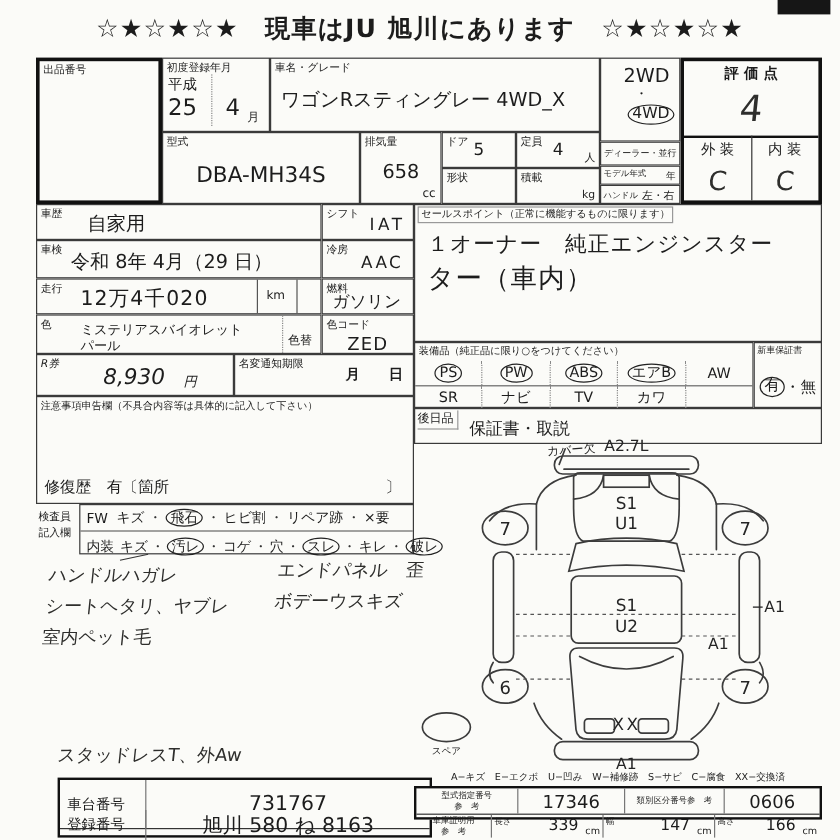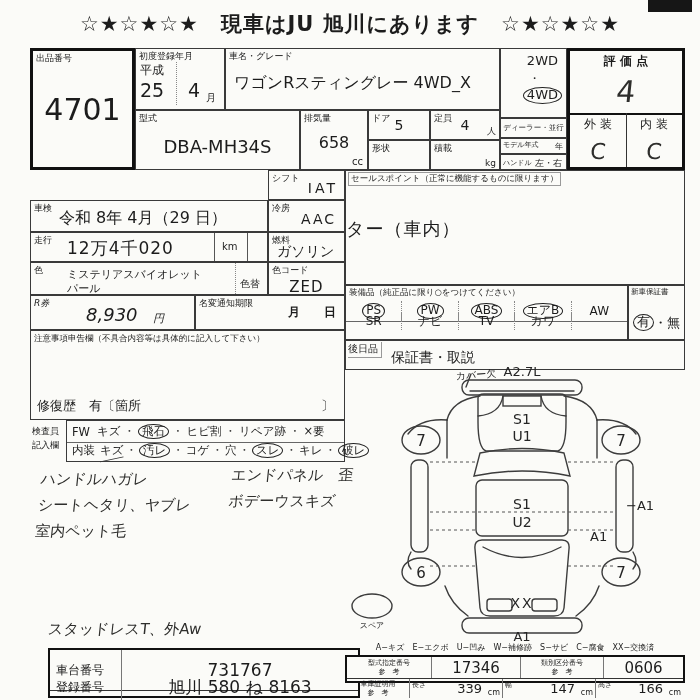--- a/index.html
+++ b/index.html
@@ -25,39 +25,38 @@
 <body>
 <div id="sheet">
 
   <div class="abs" style="top:10px;left:0;width:700px;text-align:center;font-size:21px;font-weight:bold;letter-spacing:1px;">☆★☆★☆★　現車はJU 旭川にあります　☆★☆★☆★</div>
   <div class="abs" style="top:0;right:8px;width:44px;height:12px;background:#161616;"></div>
 
   <div class="abs" style="left:30px;top:48px;width:655px;height:650px;">
 
     <div class="bx bold-bx" style="left:0;top:0;width:105px;height:122px;">
       <span class="lb">出品番号</span>
-      <div class="cen" style="width:100%;height:100%;font-size:30px;">4701</div>
     </div>
 
     <div class="bx" style="left:105px;top:0;width:90px;height:62px;">
       <span class="lb">初度登録年月</span>
       <div class="abs" style="left:4px;top:13px;font-size:12px;">平成</div>
       <div class="abs" style="left:4px;top:30px;font-size:19px;">25</div>
       <div class="abs" style="left:40px;top:13px;bottom:4px;border-left:1px dotted #888;"></div>
       <div class="abs" style="left:52px;top:30px;font-size:19px;">4</div>
       <div class="abs" style="left:70px;top:42px;font-size:10px;">月</div>
     </div>
 
     <div class="bx" style="left:195px;top:0;width:275px;height:62px;">
       <span class="lb">車名・グレード</span>
       <div class="abs" style="left:8px;top:24px;font-size:16px;font-weight:500;white-space:nowrap;">ワゴンRスティングレー 4WD_X</div>
     </div>
 
     <div class="bx" style="left:470px;top:0;width:67px;height:70px;">
-      <div class="abs" style="right:8px;top:4px;font-size:13px;text-align:center;">2WD</div>
+      <div class="abs" style="right:8px;top:4px;font-size:16px;text-align:center;">2WD</div>
       <div class="abs" style="right:26px;top:22px;font-size:11px;">・</div>
       <div class="abs" style="right:4px;top:38px;font-size:13px;"><span class="oval">4WD</span></div>
     </div>
 
     <div class="bx bold-bx" style="left:537px;top:0;width:118px;height:122px;">
       <div class="abs" style="left:0;top:2px;width:100%;text-align:center;font-size:12px;font-weight:bold;">評 価 点</div>
       <div class="abs cen hand" style="left:0;top:18px;width:100%;height:44px;font-size:30px;">4</div>
       <div class="abs" style="left:0;top:62px;width:100%;border-top:2px solid #111;"></div>
       <div class="abs" style="left:50%;top:62px;bottom:0;border-left:1px solid #333;"></div>
       <div class="abs" style="left:0;top:65px;width:50%;text-align:center;font-size:12px;">外 装</div>
@@ -100,20 +99,24 @@
     <div class="bx cen" style="left:470px;top:70px;width:67px;height:20px;font-size:7.5px;">ディーラー・並行</div>
     <div class="bx" style="left:470px;top:90px;width:67px;height:16px;">
       <span style="font-size:7px;position:absolute;left:2px;top:1px;">モデル年式</span>
       <span style="font-size:8px;position:absolute;right:3px;bottom:1px;">年</span>
     </div>
     <div class="bx" style="left:470px;top:106px;width:67px;height:16px;">
       <span style="font-size:7px;position:absolute;left:2px;top:3px;">ハンドル</span>
       <span style="font-size:9px;position:absolute;right:4px;top:2px;">左・右</span>
     </div>
 
+    <div class="bx" style="left:0;top:122px;width:238px;height:30px;">
+      <span class="lb">車歴</span>
+      <div class="abs" style="left:42px;top:6px;font-size:16px;">自家用</div>
+    </div>
 
     <div class="bx" style="left:238px;top:122px;width:77px;height:30px;">
       <span class="lb">シフト</span>
       <div class="abs" style="right:6px;top:9px;font-size:14px;letter-spacing:3px;">IAT</div>
     </div>
 
     <div class="bx" style="left:0;top:152px;width:238px;height:32px;">
       <span class="lb">車検</span>
       <div class="abs" style="left:28px;top:7px;font-size:16px;white-space:nowrap;">令和 8年 4月（29 日）</div>
     </div>
@@ -155,21 +158,22 @@
       <div class="abs" style="left:122px;top:15px;font-size:11px;">円</div>
     </div>
 
     <div class="bx" style="left:165px;top:247px;width:150px;height:35px;">
       <span class="lb">名変通知期限</span>
       <div class="abs" style="right:8px;bottom:8px;font-size:12px;font-weight:bold;">月　　日</div>
     </div>
 
     <div class="bx" style="left:315px;top:122px;width:340px;height:115px;">
       <div class="abs" style="left:2px;top:1px;font-size:8.5px;border:1px solid #999;padding:0 2px;background:#fbfbf8;">セールスポイント（正常に機能するものに限ります）</div>
-      <div class="abs" style="left:0;top:46px;font-size:18px;letter-spacing:1px;">ター（車内）</div>
+      <div class="abs" style="left:10px;top:20px;font-size:18px;letter-spacing:1px;">１オーナー　純正エンジンスター</div>
+      <div class="abs" style="left:10px;top:46px;font-size:22px;letter-spacing:1px;">ター（車内）</div>
     </div>
 
     <div class="bx" style="left:315px;top:237px;width:283px;height:55px;">
       <div class="abs" style="left:3px;top:1px;font-size:8.5px;">装備品（純正品に限り○をつけてください）</div>
       <div class="abs" style="left:0;top:15px;width:100%;height:20px;display:flex;">
         <div class="eqcell">
             <span class="oval">PS</span>
           </div>
         <div class="eqcell">
             <span class="oval">PW</span>
@@ -178,21 +182,21 @@
             <span class="oval">ABS</span>
           </div>
         <div class="eqcell">
             <span class="oval">エアB</span>
           </div>
         <div class="eqcell">
             <span>AW</span>
           </div>
       </div>
       <div class="abs" style="left:0;top:35px;width:100%;border-top:1px solid #666;"></div>
-      <div class="abs" style="left:0;top:26px;width:100%;height:18px;display:flex;justify-content:flex-end;">
+      <div class="abs" style="left:0;top:36px;width:100%;height:18px;display:flex;justify-content:flex-end;">
         <div class="eqcell">
             <span>SR</span>
           </div>
         <div class="eqcell">
             <span>ナビ</span>
           </div>
         <div class="eqcell">
             <span>TV</span>
           </div>
         <div class="eqcell">
@@ -233,21 +237,21 @@
           <span class="dotsep">・</span>
         <span class="oval">飛石</span>
           <span class="dotsep">・</span>
         <span>ヒビ割</span>
           <span class="dotsep">・</span>
         <span>リペア跡</span>
           <span class="dotsep">・</span>
         <span>×要</span>
       </div>
       <div class="abs" style="left:0;top:21px;width:100%;border-top:1px solid #666;"></div>
-      <div class="abs" style="left:0;top:22px;width:100%;height:20px;display:flex;align-items:flex-start;gap:2px;padding:0 5px;box-sizing:border-box;font-size:11.5px;white-space:nowrap;">
+      <div class="abs" style="left:0;top:22px;width:100%;height:20px;display:flex;align-items:flex-end;gap:2px;padding:0 5px;box-sizing:border-box;font-size:11.5px;white-space:nowrap;">
         <span style="margin-right:3px;">内装</span>
         <span class="slashed">キズ</span>
           <span class="dotsep">・</span>
         <span class="oval">汚レ</span>
           <span class="dotsep">・</span>
         <span>コゲ</span>
           <span class="dotsep">・</span>
         <span>穴</span>
           <span class="dotsep">・</span>
         <span class="oval">スレ</span>
@@ -342,21 +346,21 @@
     </svg>
     <div class="abs" style="left:315px;top:594px;width:340px;text-align:center;font-size:8px;">A−キズ　E−エクボ　U−凹み　W−補修跡　S−サビ　C−腐食　XX−交換済</div>
 
     <div class="bx" style="left:315px;top:607px;width:340px;height:28px;border-width:2px;border-color:#111;">
       <div class="abs" style="left:0;top:0;width:100%;height:22px;display:flex;border-bottom:1px solid #333;box-sizing:border-box;">
         <div class="cen tlabel" style="width:84px;border-right:1px solid #777;flex-direction:column;">
           <span>型式指定番号</span>
             <span>参　考</span>
         </div>
         <div class="cen" style="width:88px;border-right:1px solid #777;font-size:15px;">17346</div>
-        <div class="cen tlabel" style="width:82px;border-right:1px solid #777;flex-direction:column;">
+        <div class="cen tlabel" style="width:82px;border-right:1px solid #777;flex-direction:row;">
           <span>類別区分番号</span>
             <span>参　考</span>
         </div>
         <div class="cen" style="flex:1;font-size:15px;">0606</div>
       </div>
       <div class="abs" style="left:0;top:22px;width:100%;height:19px;display:flex;">
         <div class="cen tlabel" style="width:62px;border-right:1px solid #777;flex-direction:column;">
           <span>車庫証明用</span>
             <span>参　考</span>
         </div>

